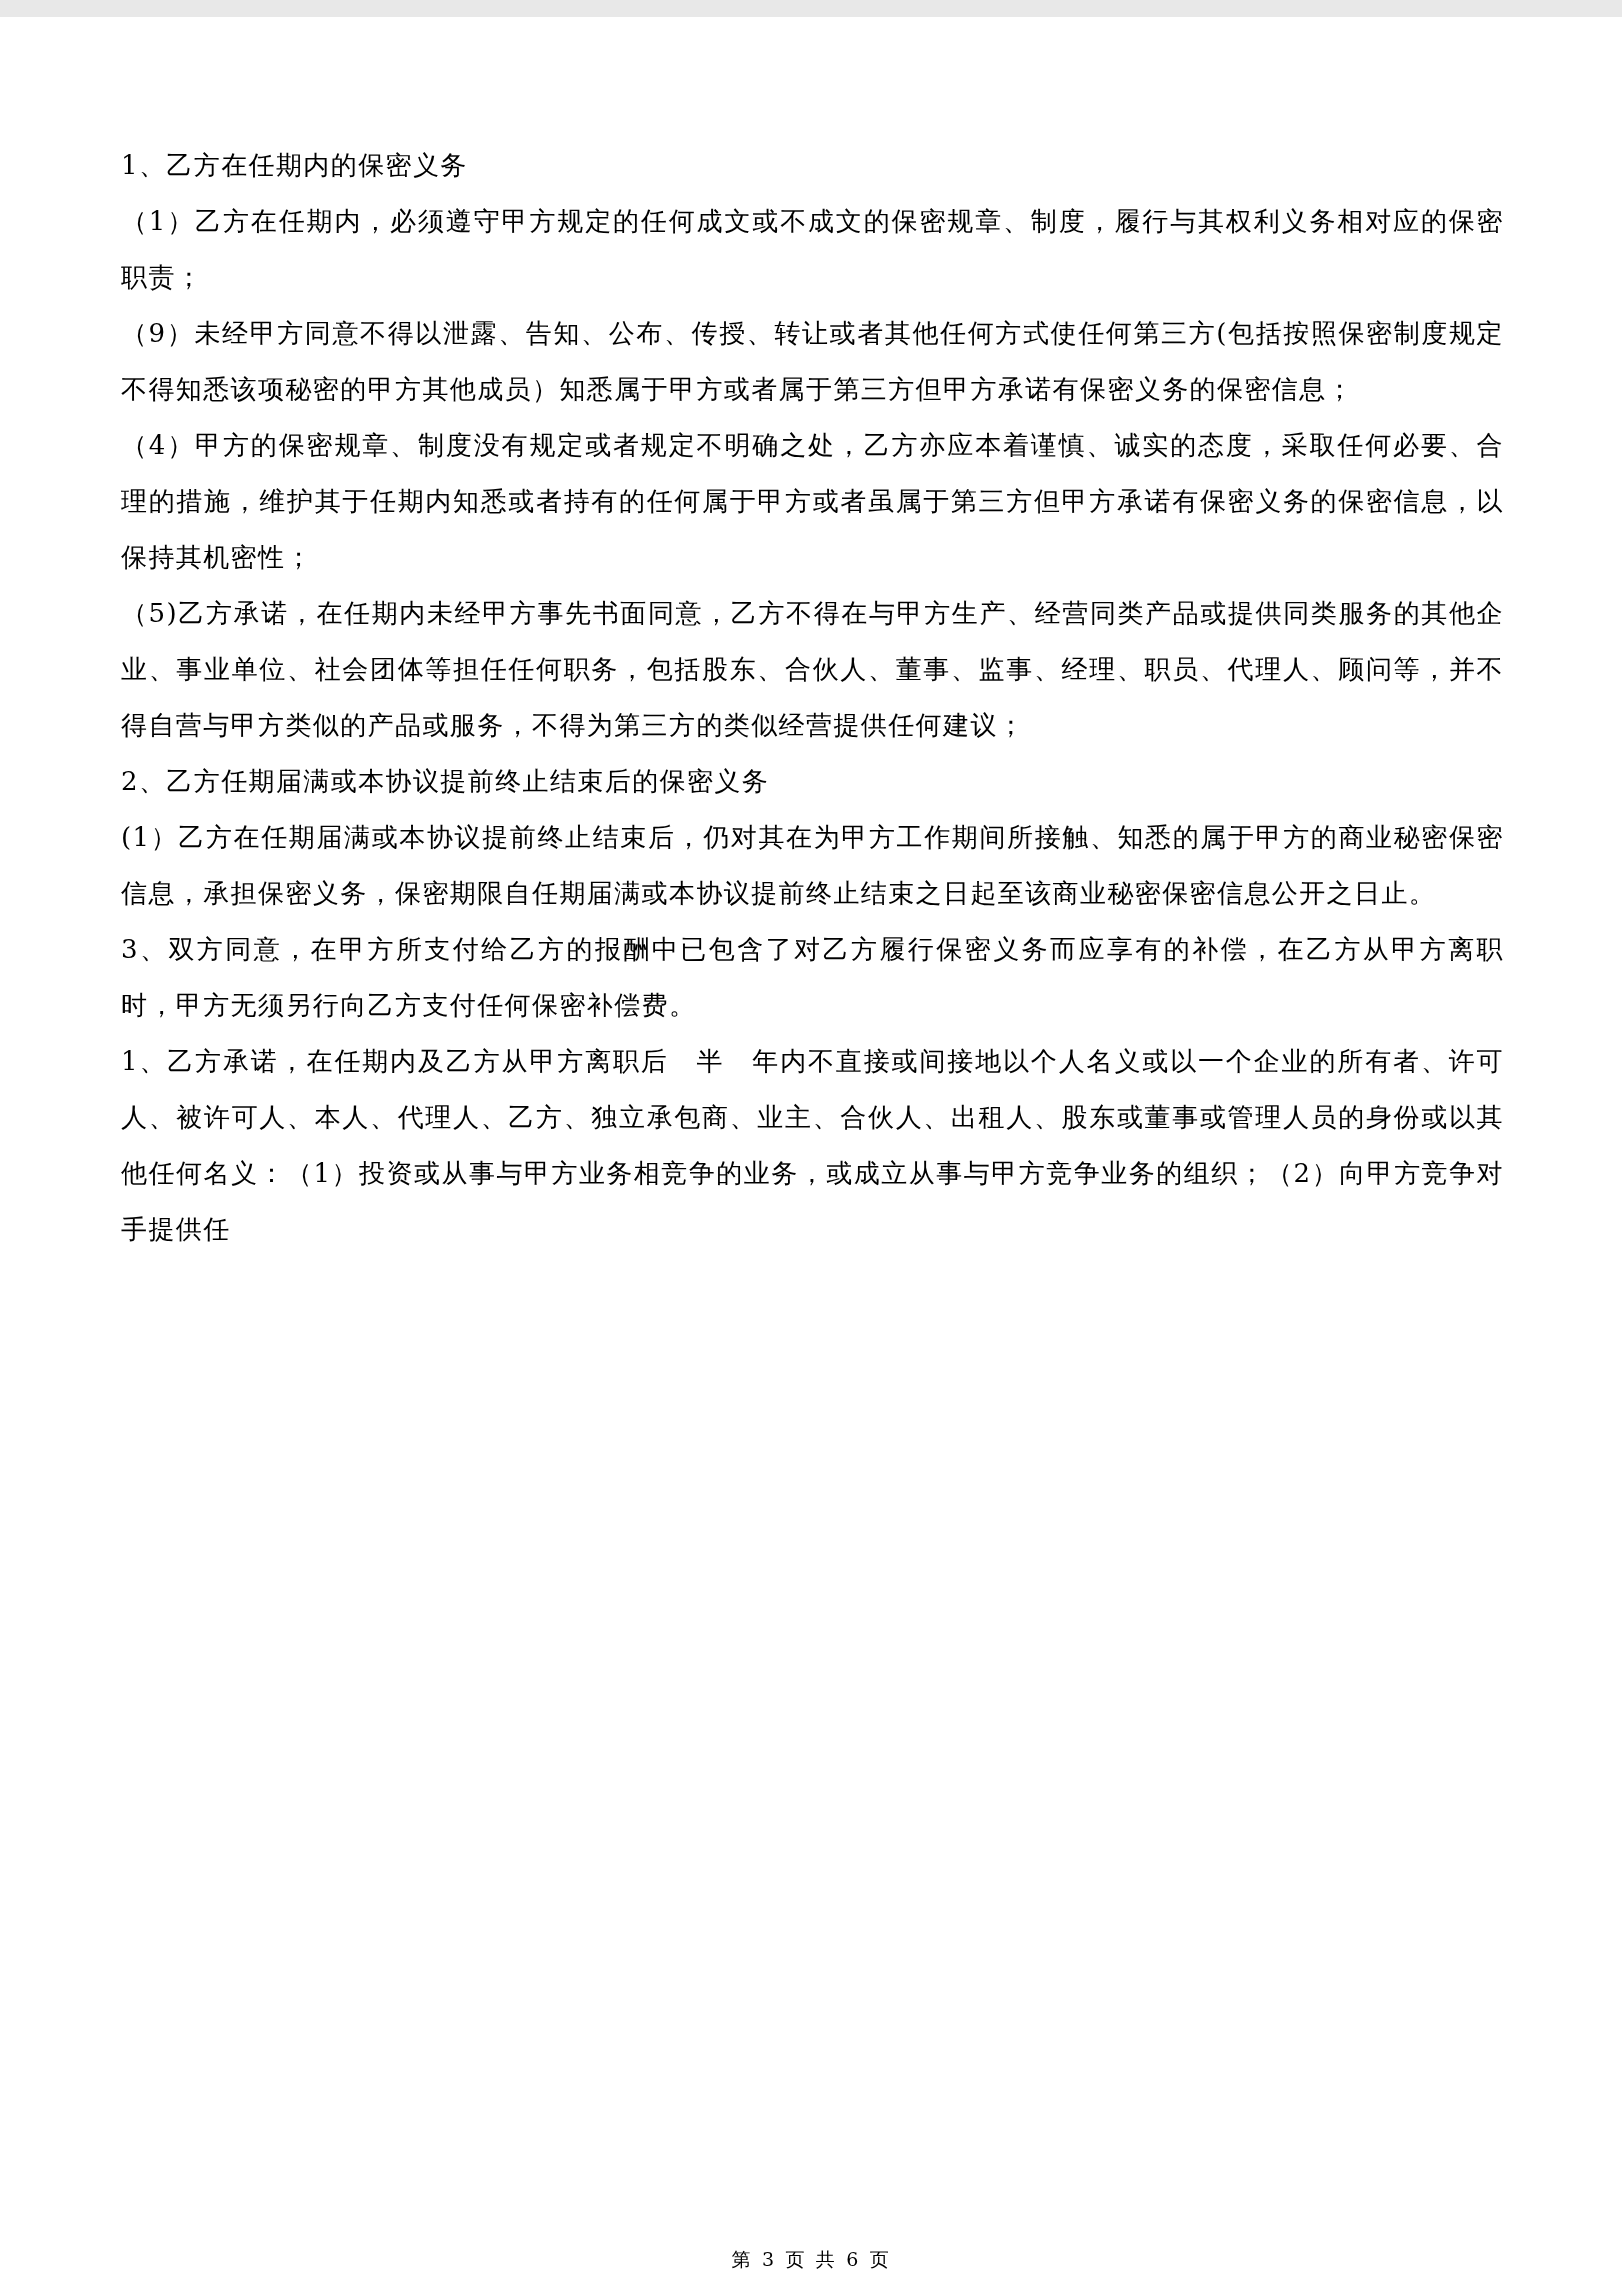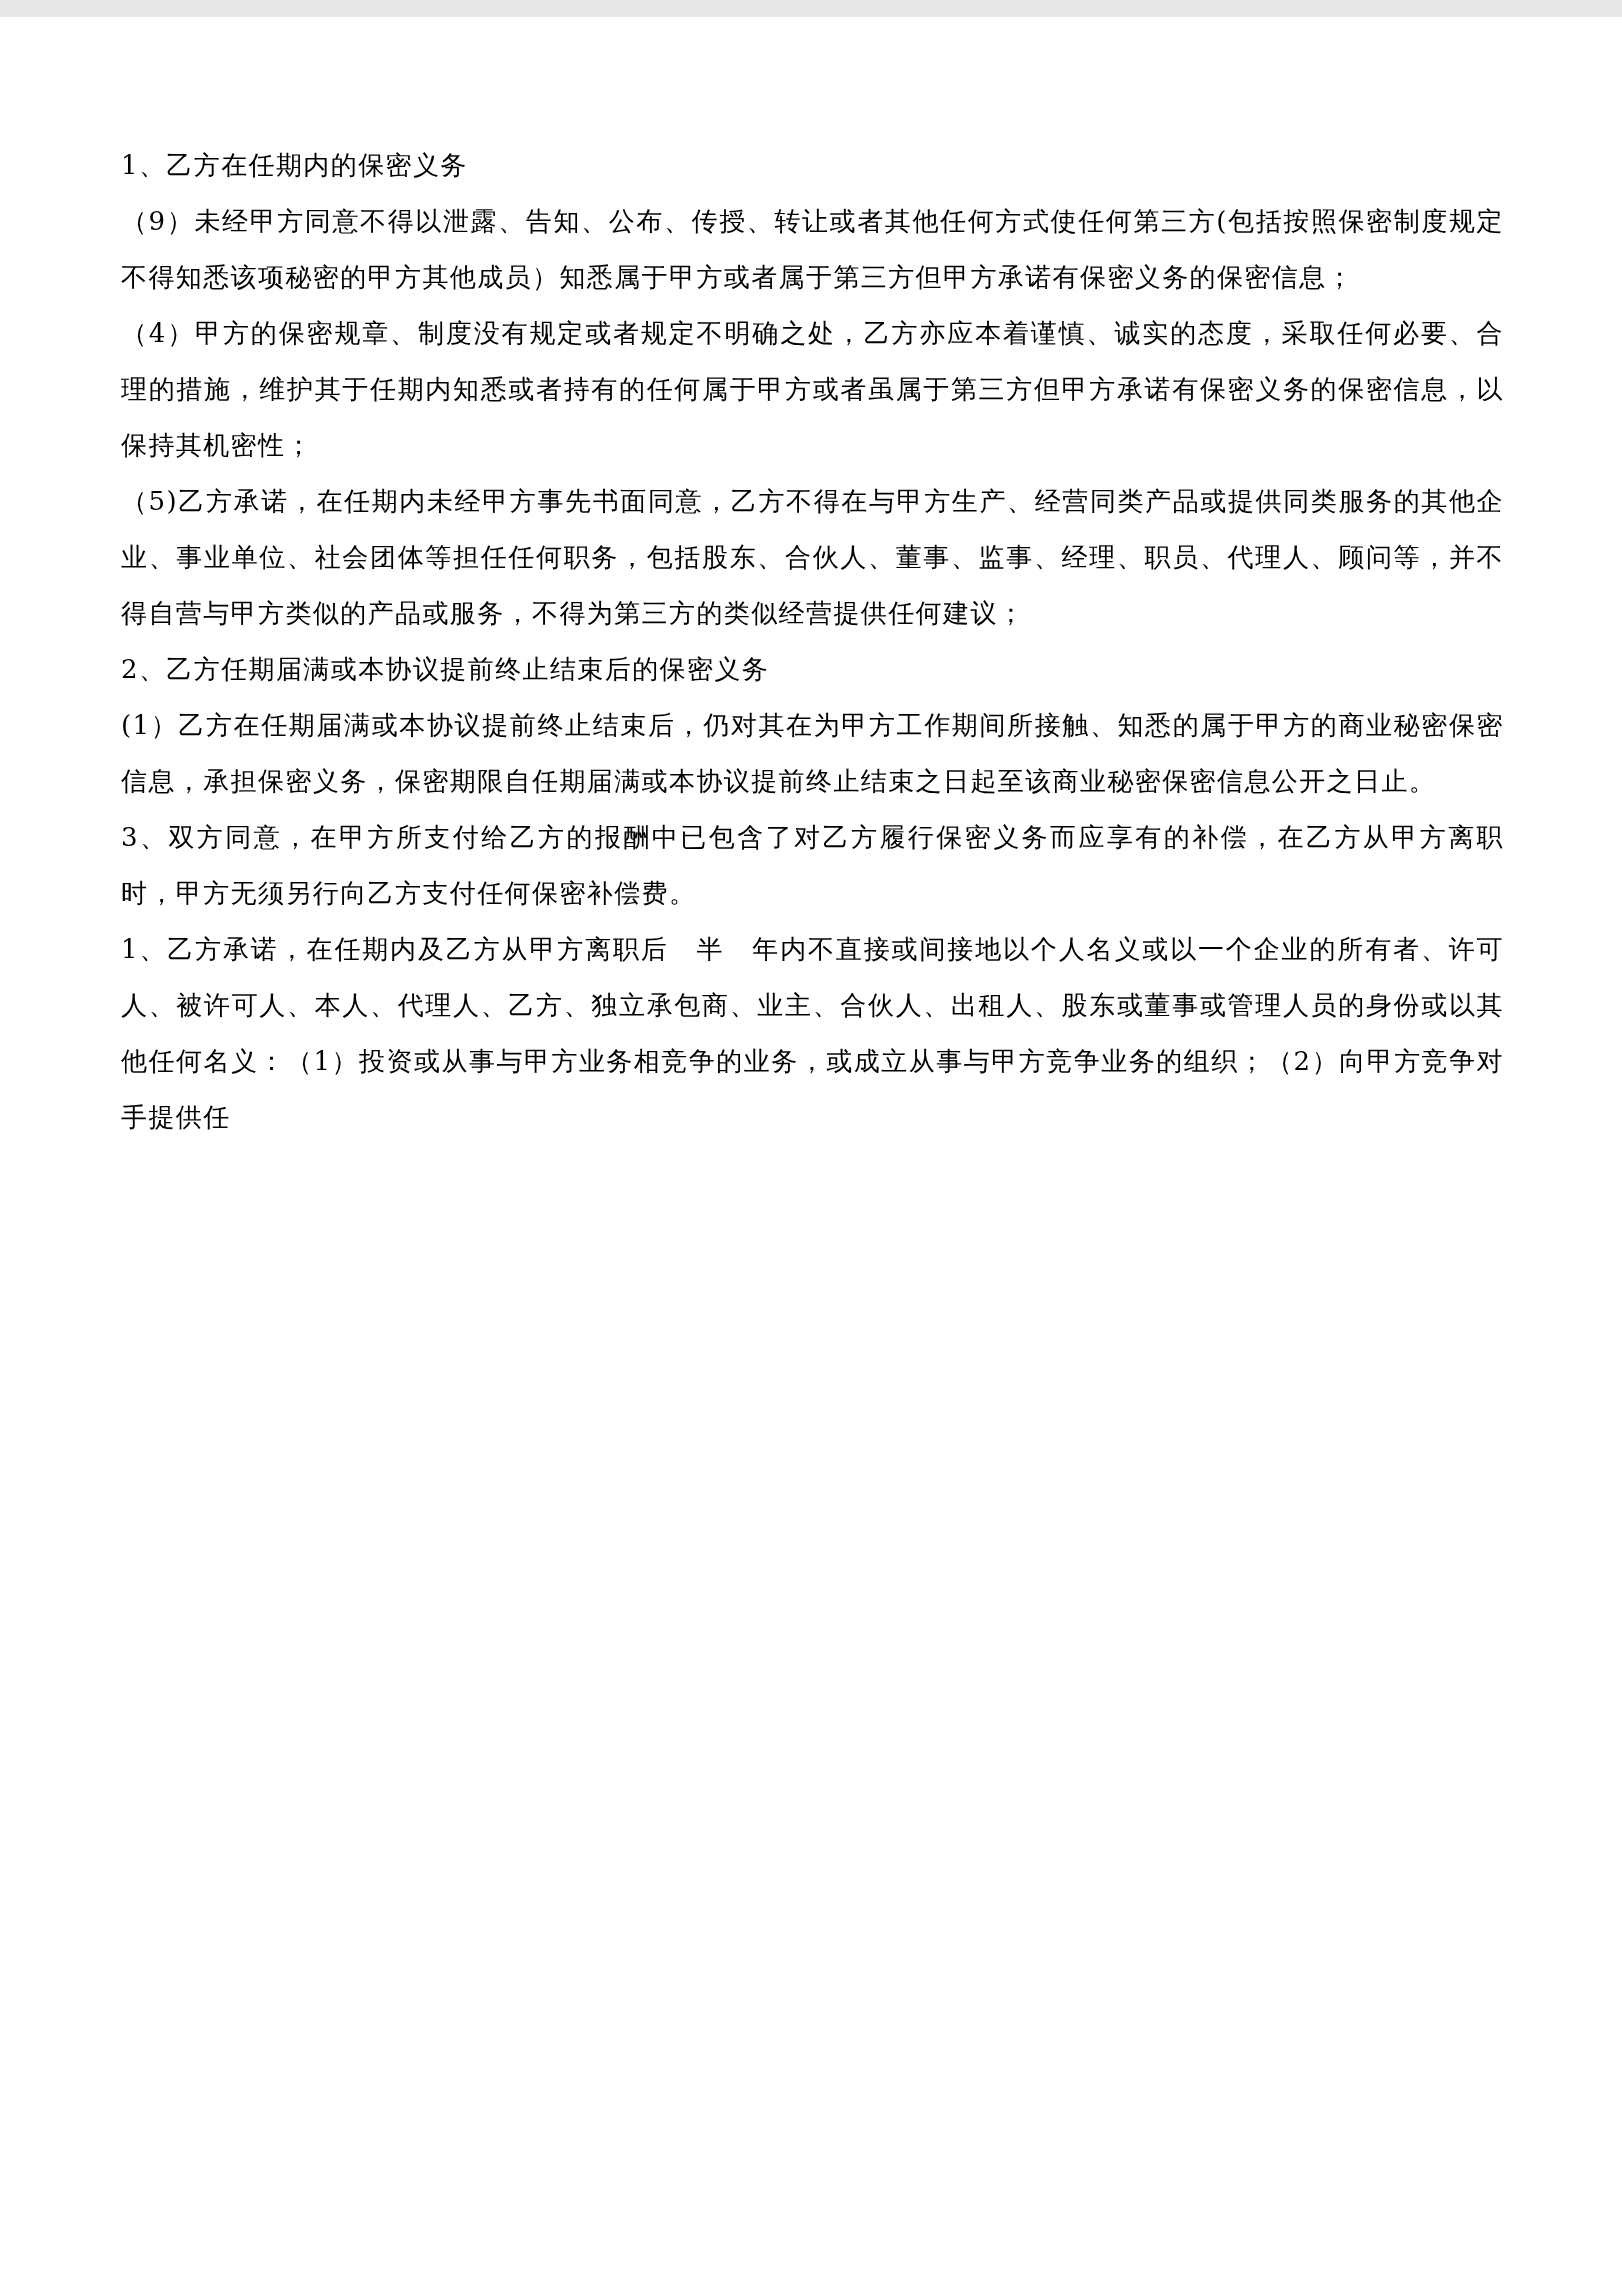--- a/index.html
+++ b/index.html
@@ -41,22 +41,24 @@
     letter-spacing: 2.7px;
     color: #000000;
   }
 </style>
 </head>
 <body>
 
 <div class="page">
   <main class="doc-body">
     <p class="para">1、乙方在任期内的保密义务</p>
+    <p class="para">（1）乙方在任期内，必须遵守甲方规定的任何成文或不成文的保密规章、制度，履行与其权利义务相对应的保密职责；</p>
     <p class="para">（9）未经甲方同意不得以泄露、告知、公布、传授、转让或者其他任何方式使任何第三方(包括按照保密制度规定不得知悉该项秘密的甲方其他成员）知悉属于甲方或者属于第三方但甲方承诺有保密义务的保密信息；</p>
     <p class="para">（4）甲方的保密规章、制度没有规定或者规定不明确之处，乙方亦应本着谨慎、诚实的态度，采取任何必要、合理的措施，维护其于任期内知悉或者持有的任何属于甲方或者虽属于第三方但甲方承诺有保密义务的保密信息，以保持其机密性；</p>
     <p class="para">（5)乙方承诺，在任期内未经甲方事先书面同意，乙方不得在与甲方生产、经营同类产品或提供同类服务的其他企业、事业单位、社会团体等担任任何职务，包括股东、合伙人、董事、监事、经理、职员、代理人、顾问等，并不得自营与甲方类似的产品或服务，不得为第三方的类似经营提供任何建议；</p>
     <p class="para">2、乙方任期届满或本协议提前终止结束后的保密义务</p>
     <p class="para">(1）乙方在任期届满或本协议提前终止结束后，仍对其在为甲方工作期间所接触、知悉的属于甲方的商业秘密保密信息，承担保密义务，保密期限自任期届满或本协议提前终止结束之日起至该商业秘密保密信息公开之日止。</p>
     <p class="para">3、双方同意，在甲方所支付给乙方的报酬中已包含了对乙方履行保密义务而应享有的补偿，在乙方从甲方离职时，甲方无须另行向乙方支付任何保密补偿费。</p>
     <p class="para">1、乙方承诺，在任期内及乙方从甲方离职后　半　年内不直接或间接地以个人名义或以一个企业的所有者、许可人、被许可人、本人、代理人、乙方、独立承包商、业主、合伙人、出租人、股东或董事或管理人员的身份或以其他任何名义：（1）投资或从事与甲方业务相竞争的业务，或成立从事与甲方竞争业务的组织；（2）向甲方竞争对手提供任</p>
   </main>
+  <footer class="page-footer">第 3 页 共 6 页</footer>
 </div>
 
 
 </body></html>

